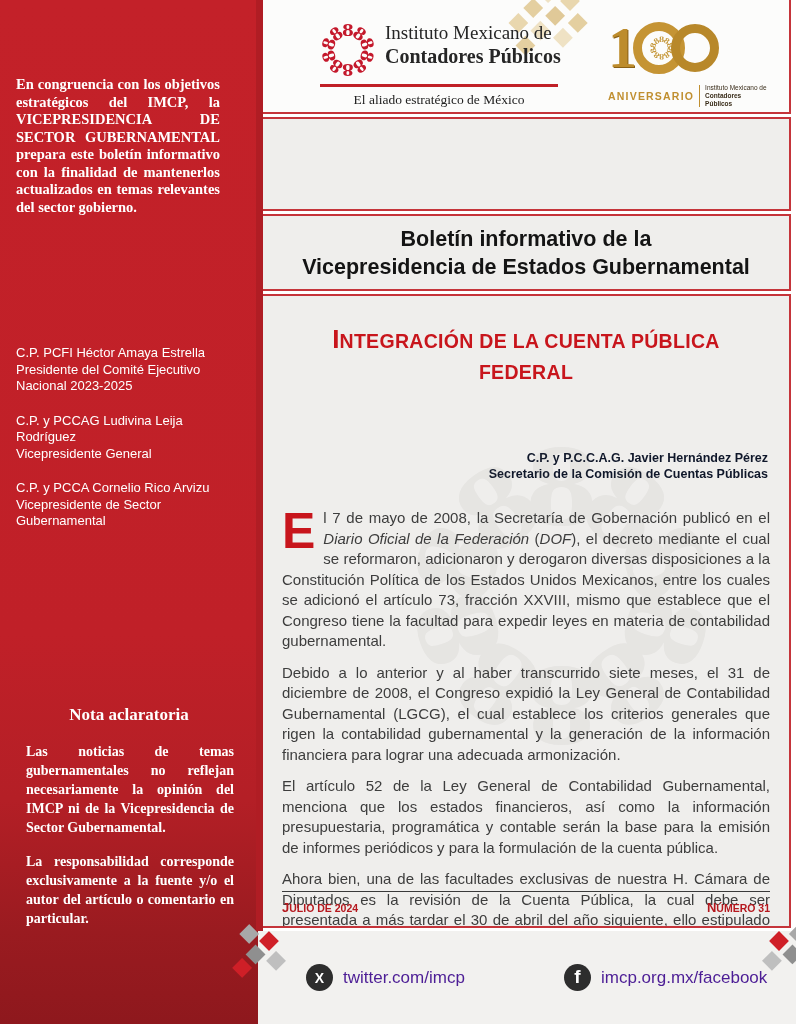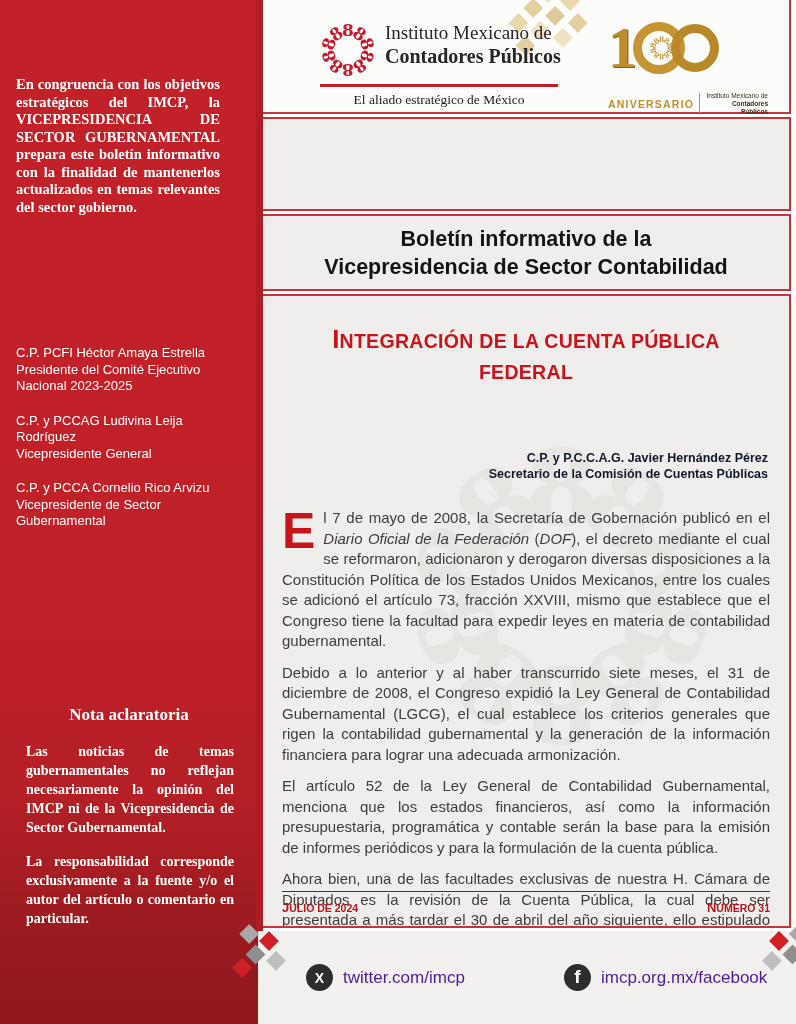--- a/index.html
+++ b/index.html
@@ -58,21 +58,21 @@
   .red-rule{position:absolute;left:57px;top:84px;width:238px;height:3px;background:#c01f26;}
   .tagline{position:absolute;left:57px;top:92px;width:238px;text-align:center;
     font-family:"Liberation Serif",serif;font-size:13.5px;color:#222222;}
   .anniv{position:absolute;left:345px;top:16px;width:160px;}
   .anniv-digits{display:flex;align-items:center;height:64px;}
   .anniv-one{font-family:"Liberation Serif",serif;font-weight:bold;font-size:58px;line-height:58px;
     color:#bd8c2c;text-shadow:1px 1px 0 #8a6014;}
   .anniv-c{box-sizing:border-box;border-radius:50%;border:9px solid #c59434;position:relative;}
   .anniv-c1{width:52px;height:52px;margin-left:-4px;}
   .anniv-c2{width:48px;height:48px;margin-left:-14px;border-color:#b8882a;}
-  .anniv-row{display:flex;align-items:center;margin-top:12px;text-align:right;}
+  .anniv-row{display:flex;align-items:center;margin-top:4px;}
   .anniv-label{color:#c08f30;font-size:10.5px;font-weight:bold;letter-spacing:1.2px;}
   .anniv-sep{width:1px;height:22px;background:#c08f30;margin:0 5px;}
   .anniv-cap{font-size:6.5px;line-height:8px;color:#3a2d1a;}
   .anniv-cap b{display:block;}
 
   
   .article-title{margin:28px 0 0 0;text-align:center;color:#c8151c;font-weight:bold;line-height:27px;}
   .article-title .lead{font-size:26px;}
   .article-title .rest{font-size:19.5px;text-transform:uppercase;letter-spacing:0.3px;}
   .author{margin-top:64px;margin-bottom:26px;text-align:right;
@@ -186,21 +186,21 @@
           <b>Contadores Públicos</b>
         </span>
       </div>
     </div>
   </section>
 
   <section class="rbox empty-box"></section>
 
   <section class="rbox title-box">
     <div>Boletín informativo de la</div>
-    <div>Vicepresidencia de Sector Contabilidad</div>
+    <div>Vicepresidencia de Estados Gubernamental</div>
   </section>
 
   <section class="rbox content-box">
     <div class="imcp-ring ring-watermark">
       <i>8</i>
         <i>8</i>
         <i>8</i>
         <i>8</i>
         <i>8</i>
         <i>8</i>

